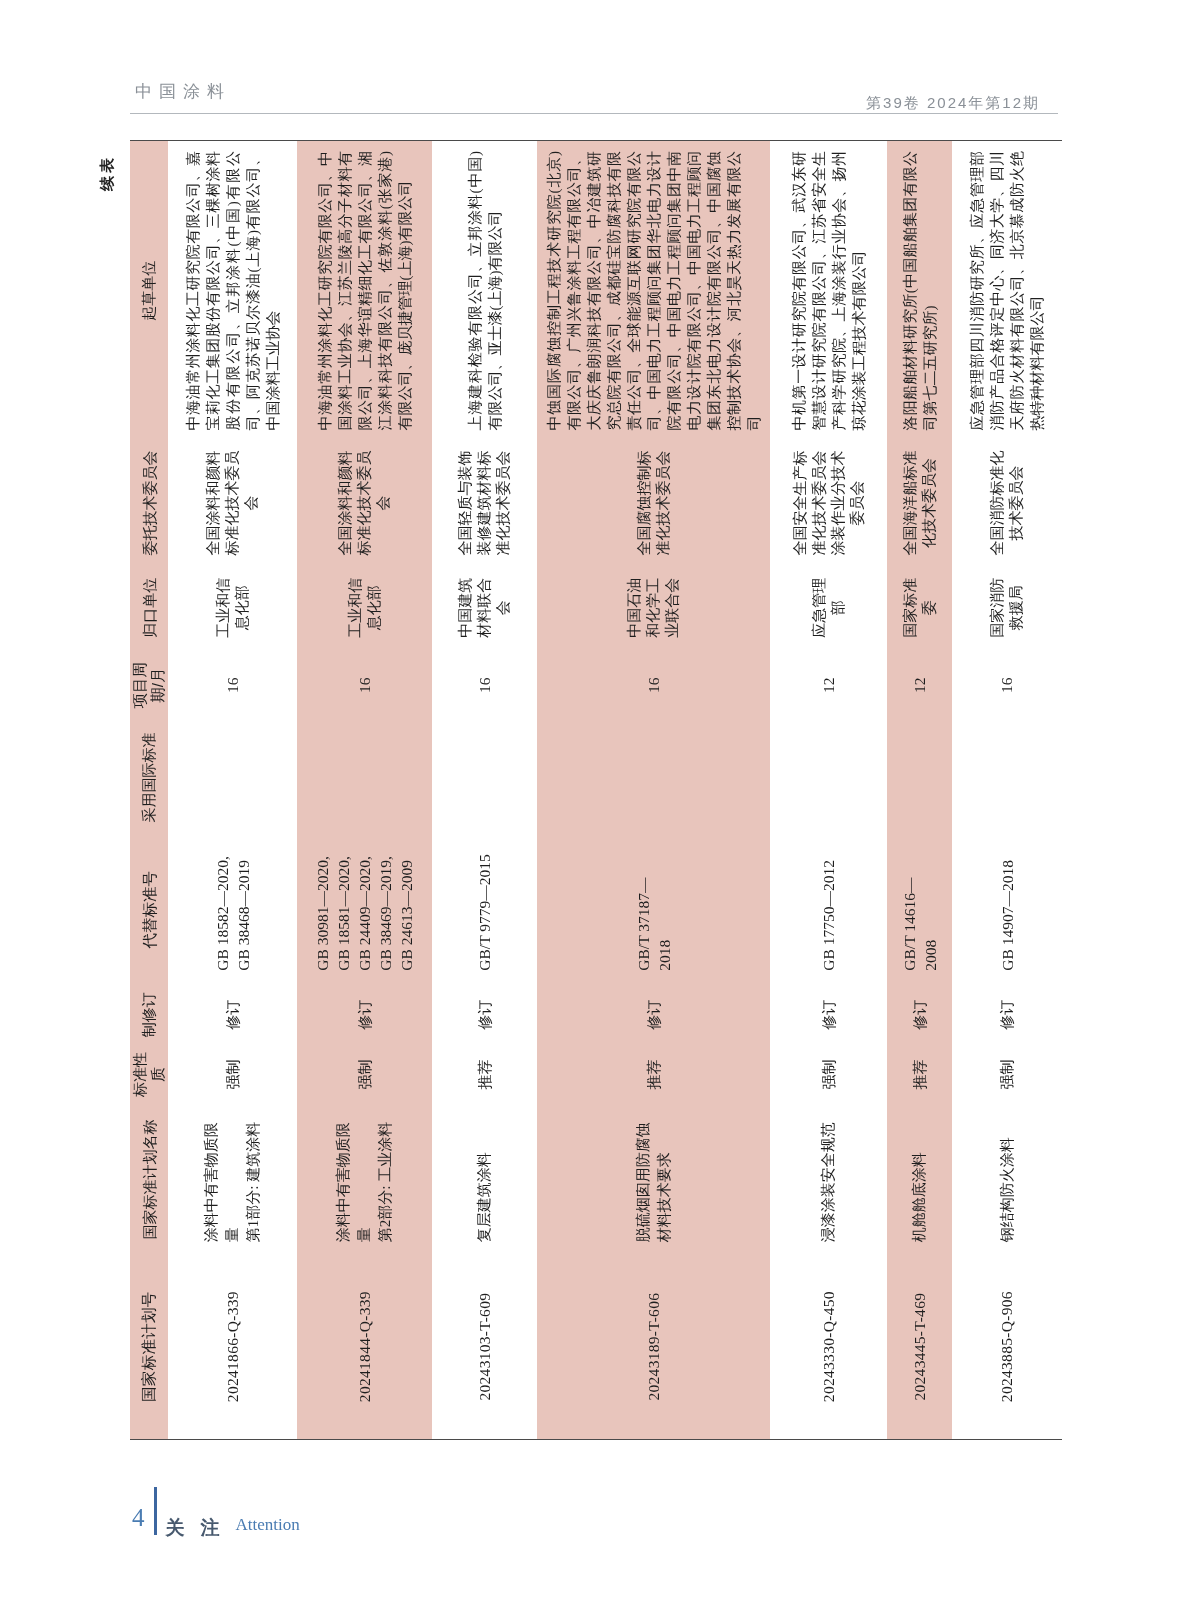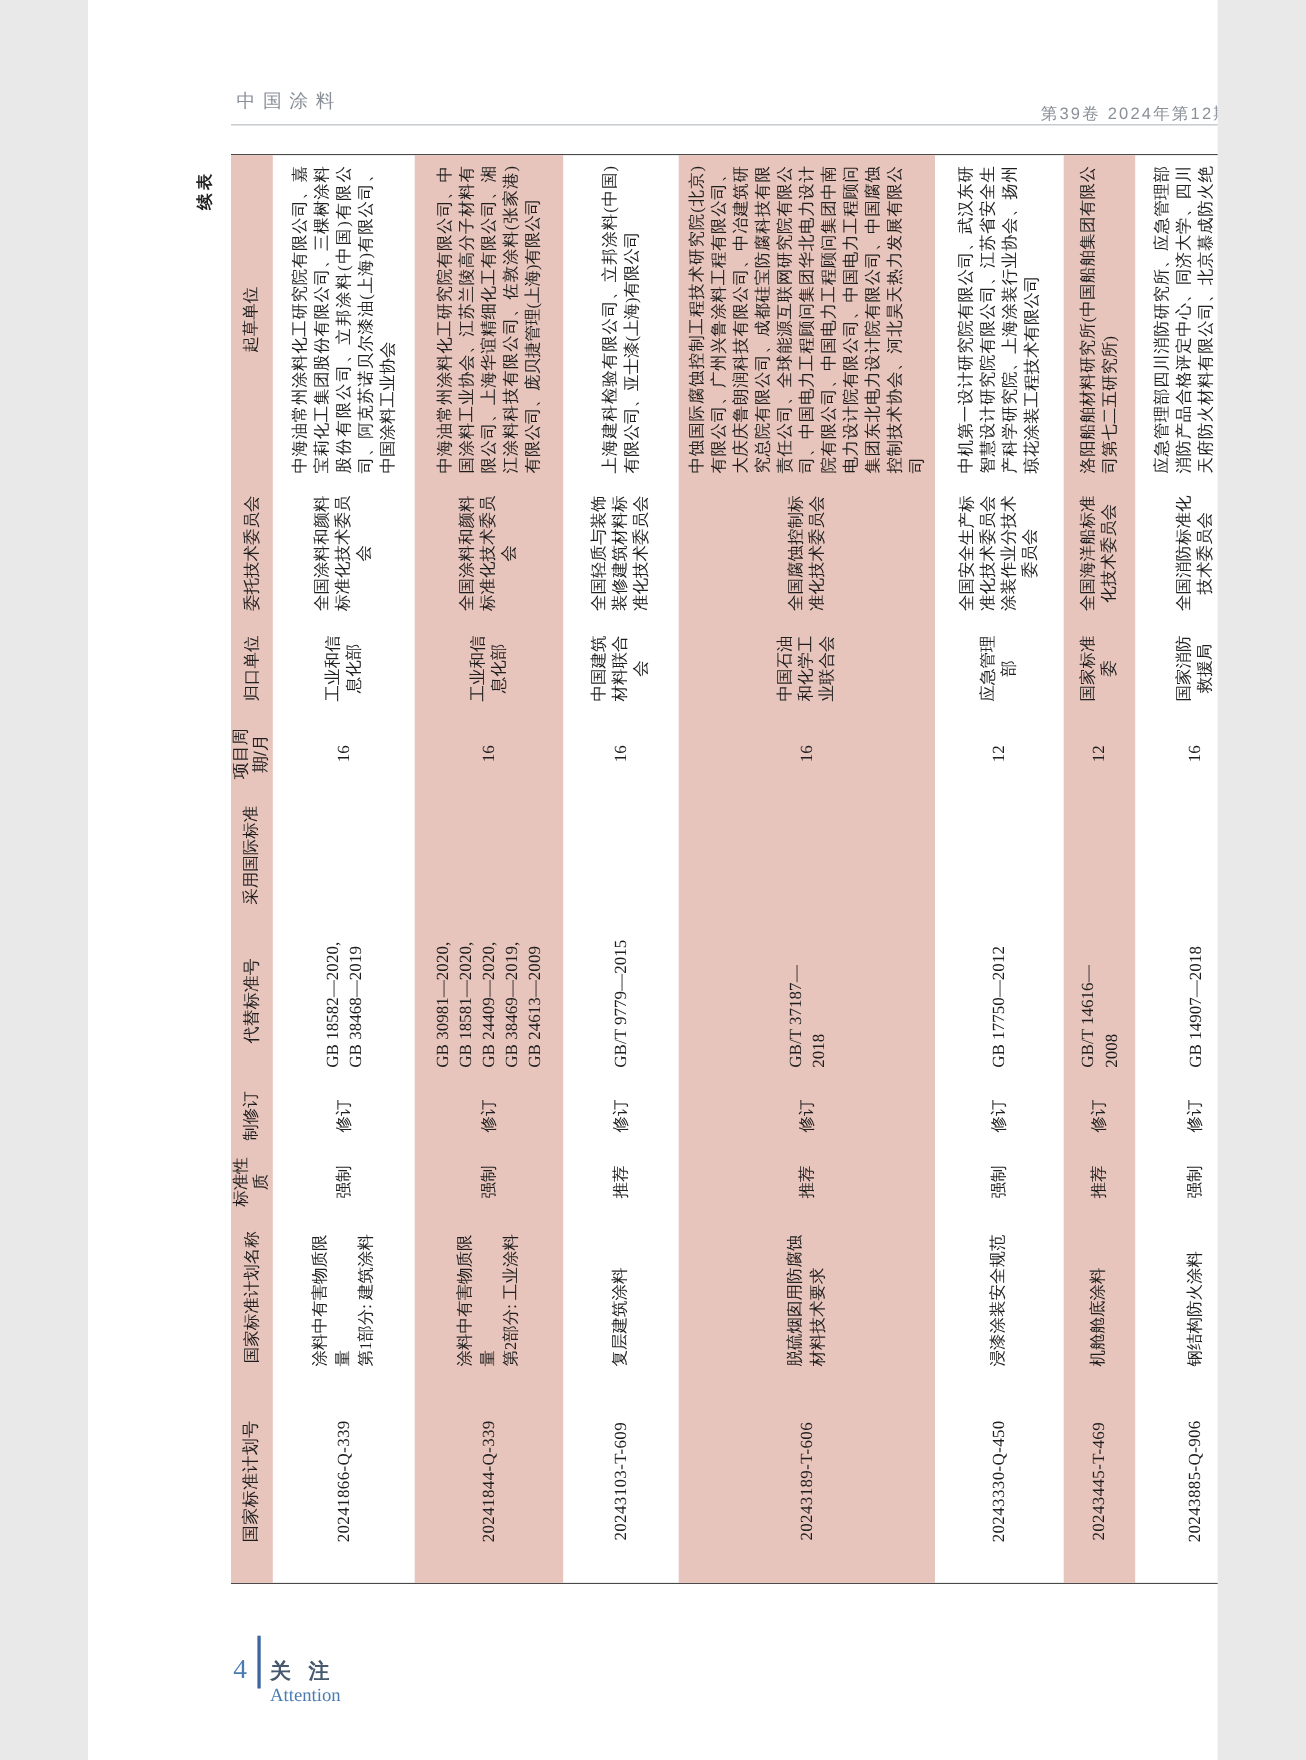--- a/index.html
+++ b/index.html
@@ -5,21 +5,21 @@
   :root{
     --shade:#e8c5bc;
     --ink:#1e1e1e;
     --gray:#8a9097;
     --blue:#4a7cb2;
     --bar-blue:#3c66a0;
     --slate:#47596e;
   }
   *{margin:0;padding:0;box-sizing:border-box;}
   body{background:#e9e9e9;font-family:"Liberation Serif",serif;}
-  .page{position:relative;width:1027px;height:1600px;background:#ffffff;overflow:hidden;margin:0 auto;}
+  .page{position:relative;width:1187px;height:1600px;background:#ffffff;overflow:hidden;margin:0 auto;}
 
   
   .page-header{position:absolute;left:130px;top:78px;width:928px;height:36px;}
   .journal-title{position:absolute;left:5px;top:2px;font-family:"Liberation Sans",sans-serif;
     font-size:17px;letter-spacing:7px;color:var(--gray);}
   .issue-info{position:absolute;right:18px;top:16px;font-family:"Liberation Sans",sans-serif;
     font-size:15px;letter-spacing:2px;color:var(--gray);text-align:center;}
   .header-rule{position:absolute;left:0;top:35px;width:928px;height:1px;background:#b3b8bd;}
 
   
@@ -72,21 +72,21 @@
   .c6 .txt{text-align:center;font-size:15.5px;}
   .c7 .txt{text-align:center;padding:0 6px;line-height:19px;}
   .c8 .txt{text-align:center;padding:0 9px;line-height:19px;}
   .c9 .txt{text-align:justify;padding:2px 10px;line-height:20px;}
 
   
   .footer{position:absolute;left:132px;top:1484px;display:flex;align-items:center;height:54px;}
   .page-number{font-size:25px;color:var(--blue);margin-right:9px;align-self:flex-end;
     line-height:40px;}
   .footer-divider{width:3px;height:48px;background:var(--bar-blue);margin-right:9px;}
-  .footer-col{display:flex;flex-direction:column;justify-content:center;margin-top:34px;}
+  .footer-col{display:flex;flex-direction:row;justify-content:center;margin-top:34px;}
   .section-title{font-family:"Liberation Sans",sans-serif;font-weight:bold;font-size:19px;
     letter-spacing:16px;color:var(--slate);line-height:24px;}
   .section-subtitle{font-size:17px;color:var(--blue);line-height:17px;}
 </style>
 </head>
 <body>
 
 <div class="page">
 
   <div class="page-header">

